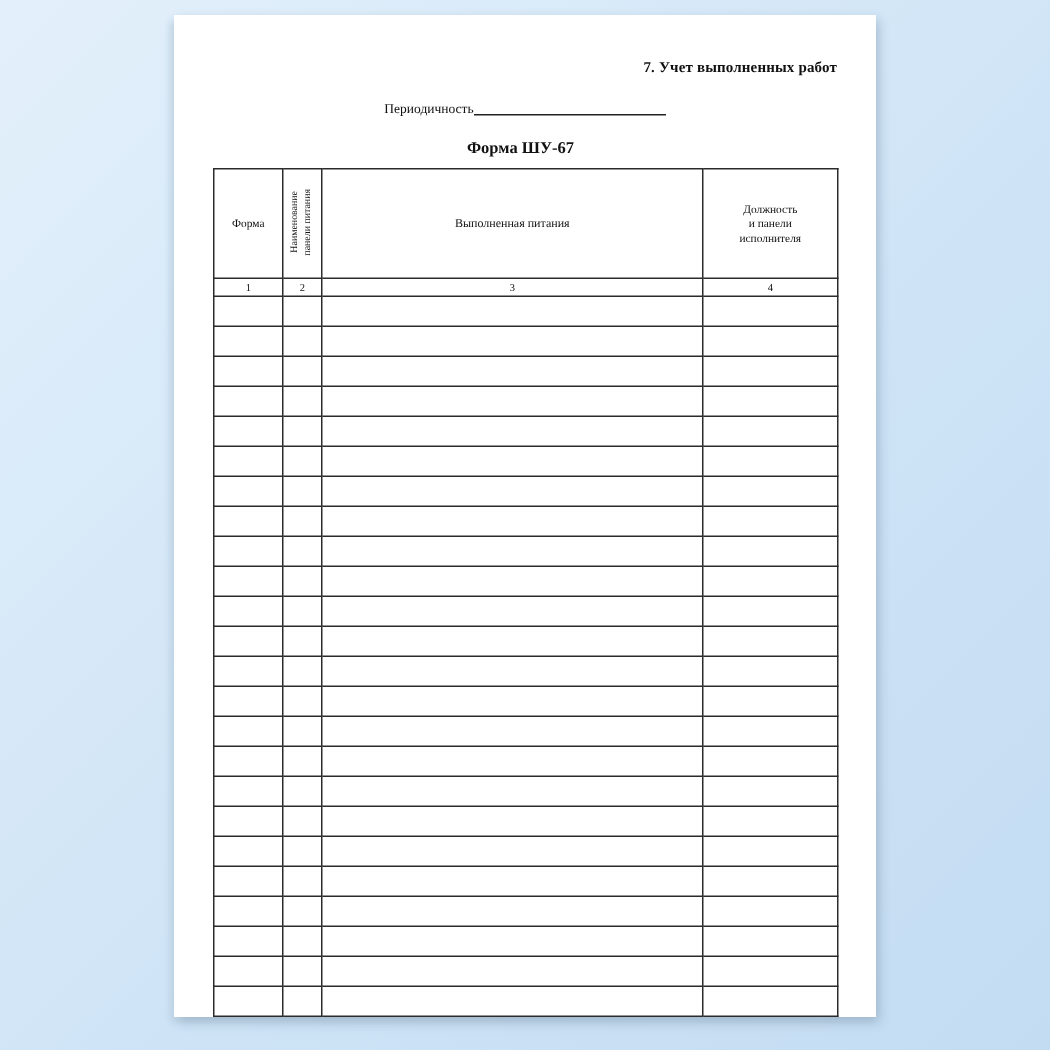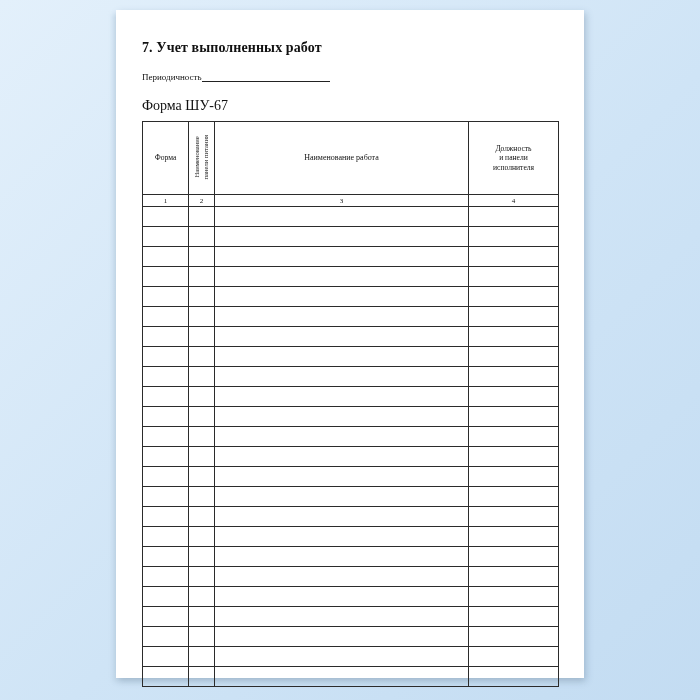--- a/index.html
+++ b/index.html
@@ -39,46 +39,47 @@
     background: #ffffff;
     box-shadow: 2px 3px 7px rgba(60,90,120,0.28);
   }
   .doc-inner {
     position: absolute;
     left: 26px;
     top: 30px;
     width: 416px;
   }
   .doc-title {
-    text-align: left;
-    font-size: 14px;
+    text-align: right;
+    font-size: 10px;
     font-weight: bold;
     color: #111;
     letter-spacing: 0.1px;
   }
   .period-row {
     margin-top: 16px;
+    text-align: center;
     font-size: 9px;
     color: #111;
   }
   .period-label {
     display: inline-block;
   }
   .period-line {
     display: inline-block;
     border-bottom: 1px solid #222;
     width: 128px;
     height: 9px;
     vertical-align: bottom;
   }
   .form-code {
     margin-top: 16px;
-    text-align: left;
-    font-size: 14px;
-    font-weight: normal;
+    text-align: center;
+    font-size: 11px;
+    font-weight: bold;
     color: #111;
     padding-right: 6px;
   }
   table.reg {
     margin-top: 7px;
     border-collapse: collapse;
     width: 416px;
     table-layout: fixed;
   }
   table.reg td, table.reg th {
@@ -147,21 +148,21 @@
           <col class="c1">
             <col class="c2">
             <col class="c3">
             <col class="c4">
         </colgroup>
         <thead>
           <tr>
             <th class="hdr">Форма</th>
             <th class="hdr"><span class="vert">Наименование
 панели питания</span></th>
-            <th class="hdr big">Наименование работа</th>
+            <th class="hdr big">Выполненная питания</th>
             <th class="hdr multi">Должность
 и панели
 исполнителя</th>
           </tr>
           <tr class="numrow">
             <td>1</td>
             <td>2</td>
             <td>3</td>
             <td>4</td>
           </tr>

